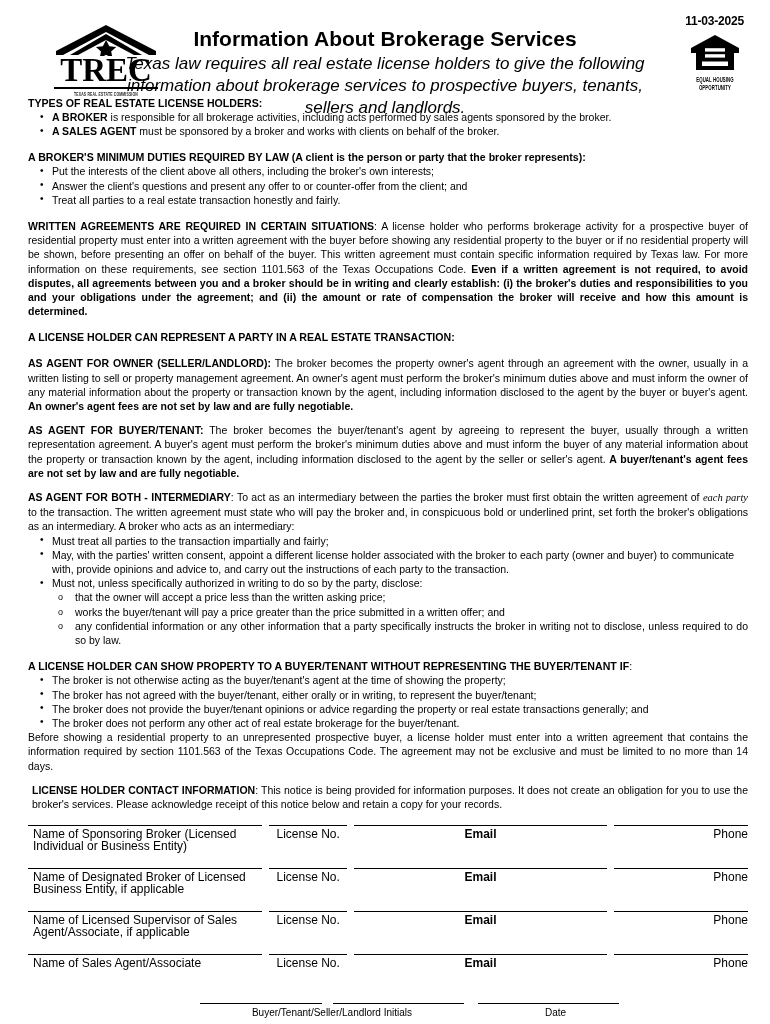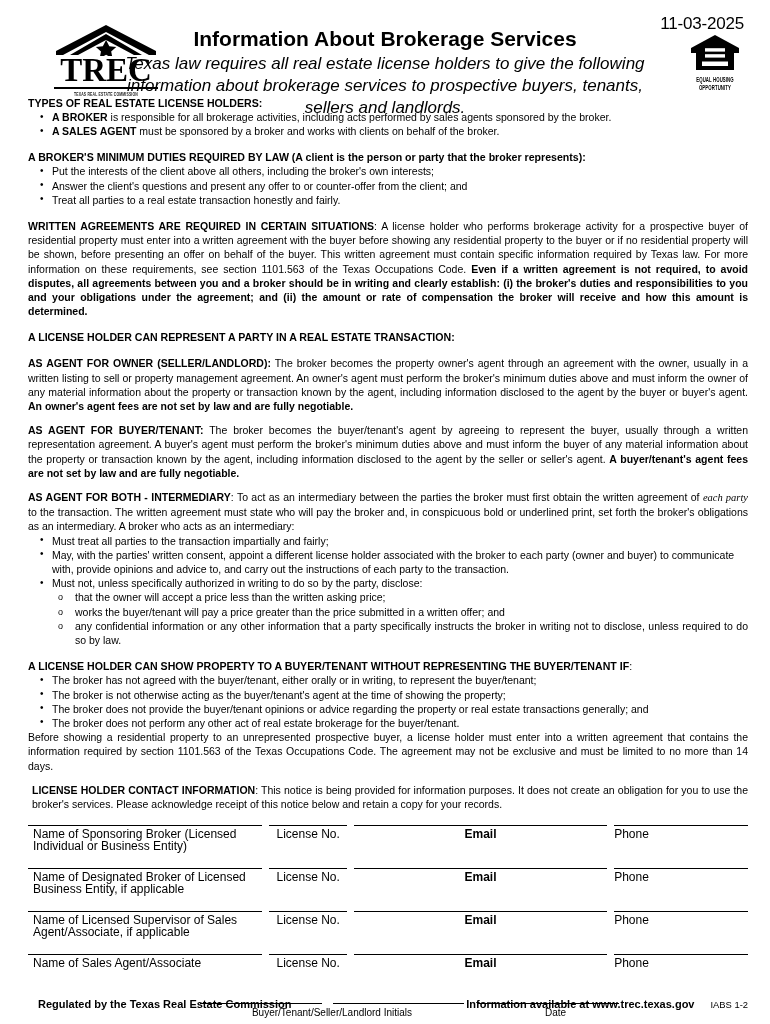--- a/index.html
+++ b/index.html
@@ -93,22 +93,22 @@
     position: absolute;
     right: 26px;
     top: 34px;
     width: 58px;
     text-align: center;
   }
   .eho-date {
     position: absolute;
     right: 26px;
     top: 14px;
-    font-size: 17px;
-    font-weight: normal;
+    font-size: 12px;
+    font-weight: bold;
     font-family: "Liberation Sans", sans-serif;
     letter-spacing: -0.2px;
     white-space: nowrap;
   }
   .eho-text {
     font-size: 4.3px;
     font-weight: bold;
     line-height: 5px;
     letter-spacing: 0.1px;
     transform: scaleY(1.5);
@@ -190,21 +190,21 @@
     border-top: 1.4px solid #000;
     padding-top: 3px;
     font-size: 12px;
     line-height: 11.6px;
     box-sizing: border-box;
     height: 100%;
   }
   .c-name  { width: 245px; padding-left: 5px; margin-right: 7px; }
   .c-lic   { width: 81px;  text-align: center; margin-right: 7px; }
   .c-email { width: 265px; text-align: center; margin-right: 7px; font-weight: bold; }
-  .c-phone { width: 140px; text-align: left; }
+  .c-phone { width: 140px; text-align: right; }
 
   .init-row {
     display: flex;
     margin: 6px 0 0 0;
     padding-left: 28px;
   }
   .init-line {
     border-top: 1.4px solid #000;
     height: 1px;
   }
@@ -342,22 +342,22 @@
     <ul class="sub">
       <li>that the owner will accept a price less than the written asking price;</li>
       <li>works the buyer/tenant will pay a price greater than the price submitted in a written offer; and</li>
       <li>any confidential information or any other information that a party specifically instructs the broker in writing not to disclose, unless required to do so by law.</li>
     </ul>
 
     <div class="gap12"></div>
 
     <div class="sec-head"><span>A LICENSE HOLDER CAN SHOW PROPERTY TO A BUYER/TENANT WITHOUT REPRESENTING THE BUYER/TENANT IF</span><span style="font-weight:normal">:</span></div>
     <ul class="bl">
+      <li>The broker is not otherwise acting as the buyer/tenant's agent at the time of showing the property;</li>
       <li>The broker has not agreed with the buyer/tenant, either orally or in writing, to represent the buyer/tenant;</li>
-      <li>The broker is not otherwise acting as the buyer/tenant's agent at the time of showing the property;</li>
       <li>The broker does not provide the buyer/tenant opinions or advice regarding the property or real estate transactions generally; and</li>
       <li>The broker does not perform any other act of real estate brokerage for the buyer/tenant.</li>
     </ul>
     <p class="just">Before showing a residential property to an unrepresented prospective buyer, a license holder must enter into a written agreement that contains the information required by section 1101.563 of the Texas Occupations Code. The agreement may not be exclusive and must be limited to no more than 14 days.</p>
 
     <div class="gap10"></div>
 
     <p class="just" style="padding-left:4px"><b>LICENSE HOLDER CONTACT INFORMATION</b><span>: This notice is being provided for information purposes. It does not create an obligation for you to use the broker's services. Please acknowledge receipt of this notice below and retain a copy for your records.</span></p>
   </div>
 
@@ -397,19 +397,14 @@
       <div class="init-line il1"></div>
       <div class="init-line il2"></div>
       <div class="init-line il3"></div>
     </div>
     <div class="init-labels">
       <div class="lbl-initials">Buyer/Tenant/Seller/Landlord Initials</div>
       <div class="lbl-date">Date</div>
     </div>
   </div>
 
-  <div class="footer">
-    <div class="foot-left">Regulated by the Texas Real Estate  Commission</div>
-    <div class="foot-mid">Information available at www.trec.texas.gov</div>
-    <div class="foot-right">IABS 1-2</div>
-  </div>
 
 </div>
 
 </body></html>

